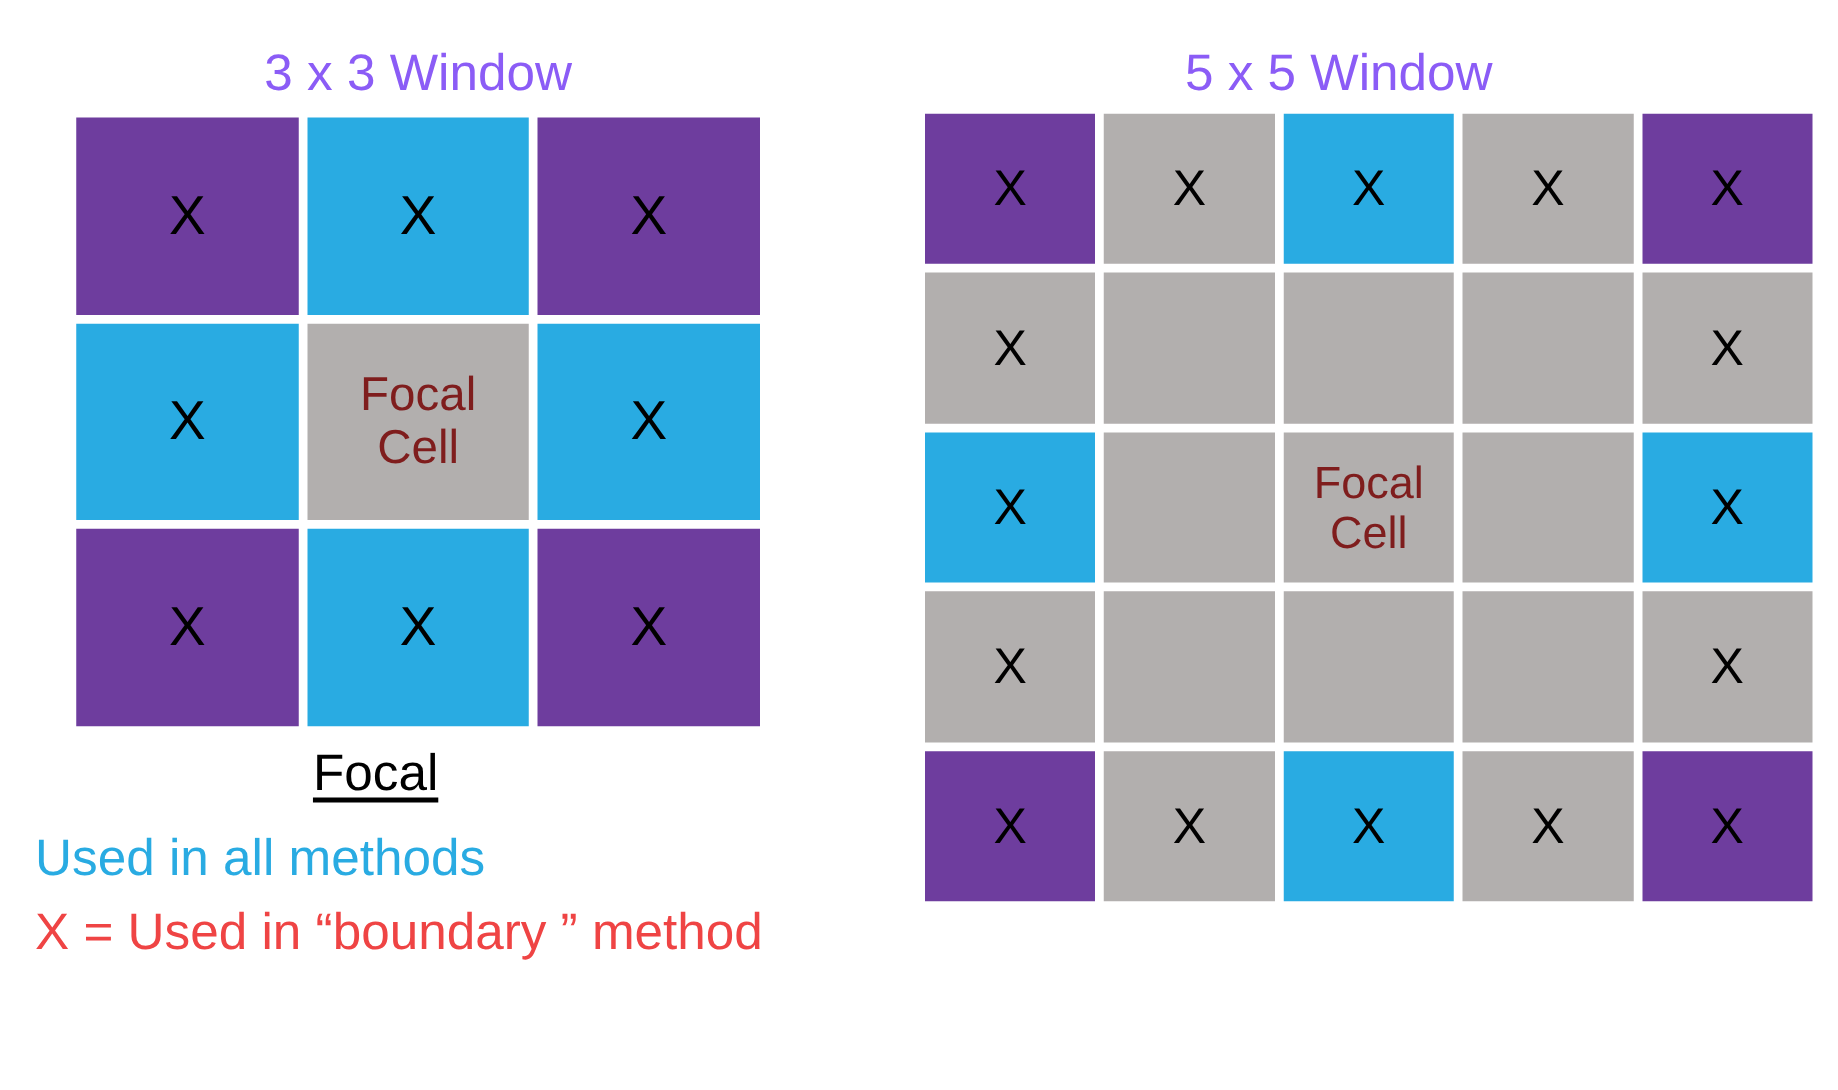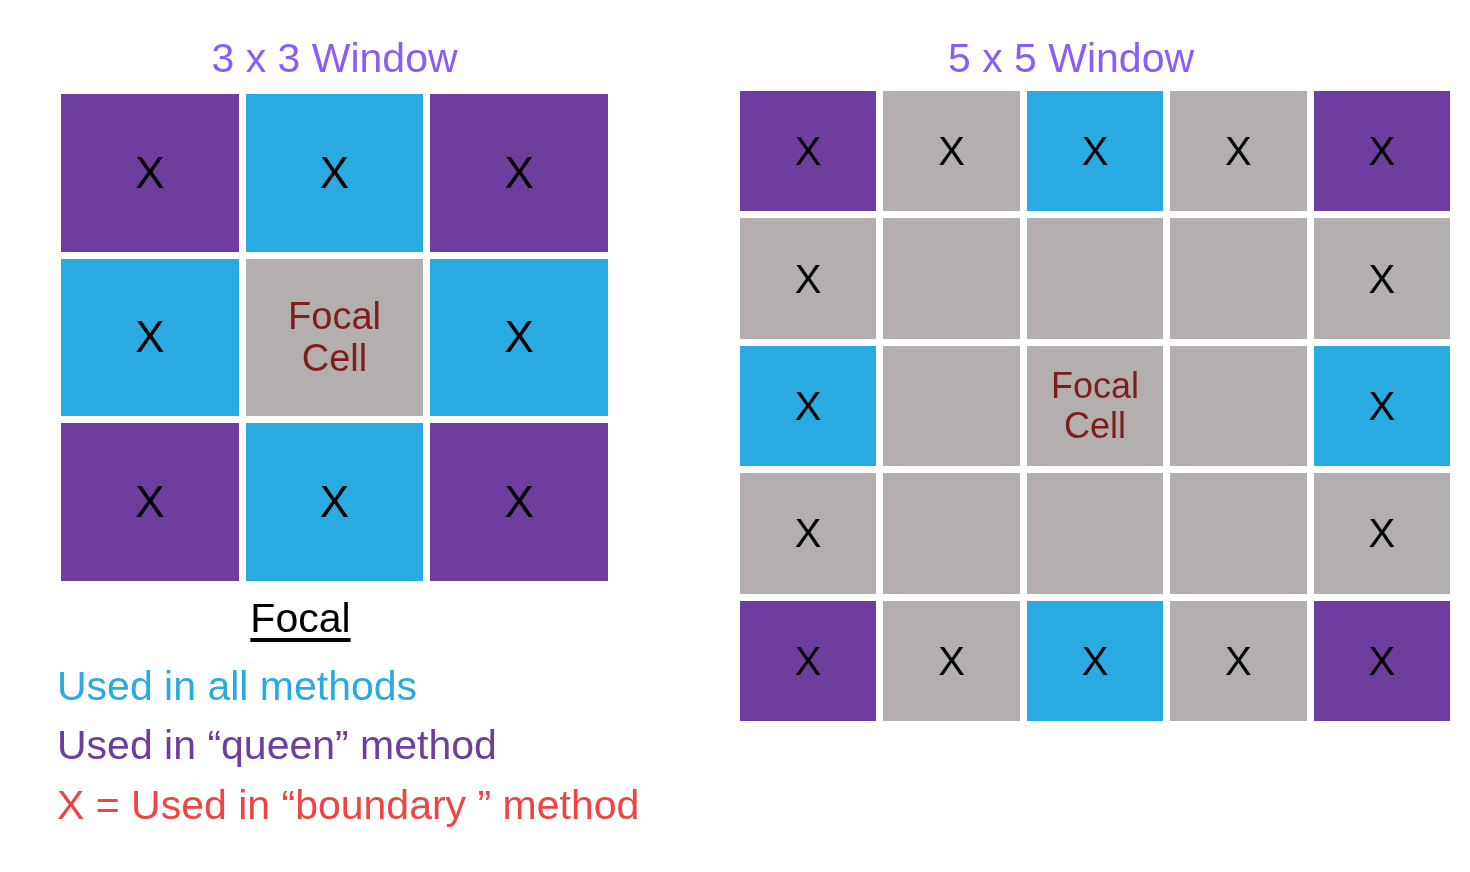--- a/index.html
+++ b/index.html
@@ -97,21 +97,20 @@
     text-decoration: underline;
     text-underline-offset: 6px;
     text-align: center;
     width: 545px;
     margin-left: 0;
   }
   .legend-row {
     font-size: 41px;
     line-height: 1.45;
     white-space: nowrap;
-    margin-left: 29px;
   }
   .legend-row.all      { color: #29ABE2; }
   .legend-row.queen    { color: #6E3D9E; }
   .legend-row.boundary { color: #ef4444; }
   #legend-rows { margin-top: 18px; }
 </style>
 </head>
 <body>
 
 <div class="window-title" id="title-3x3">3 x 3 Window</div>
@@ -210,16 +209,15 @@
     <div class="cell purple">
       <span class="cell-mark">X</span>
     </div>
   </div>
 
 <div id="legend">
   <div id="legend-title">Focal</div>
 
   <div id="legend-rows">
     <div class="legend-row all">Used in all methods</div>
-    <div class="legend-row queen">Used in “queen” method</div>
     <div class="legend-row boundary">X = Used in “boundary ” method</div>
   </div>
 </div>
 
 </body></html>

